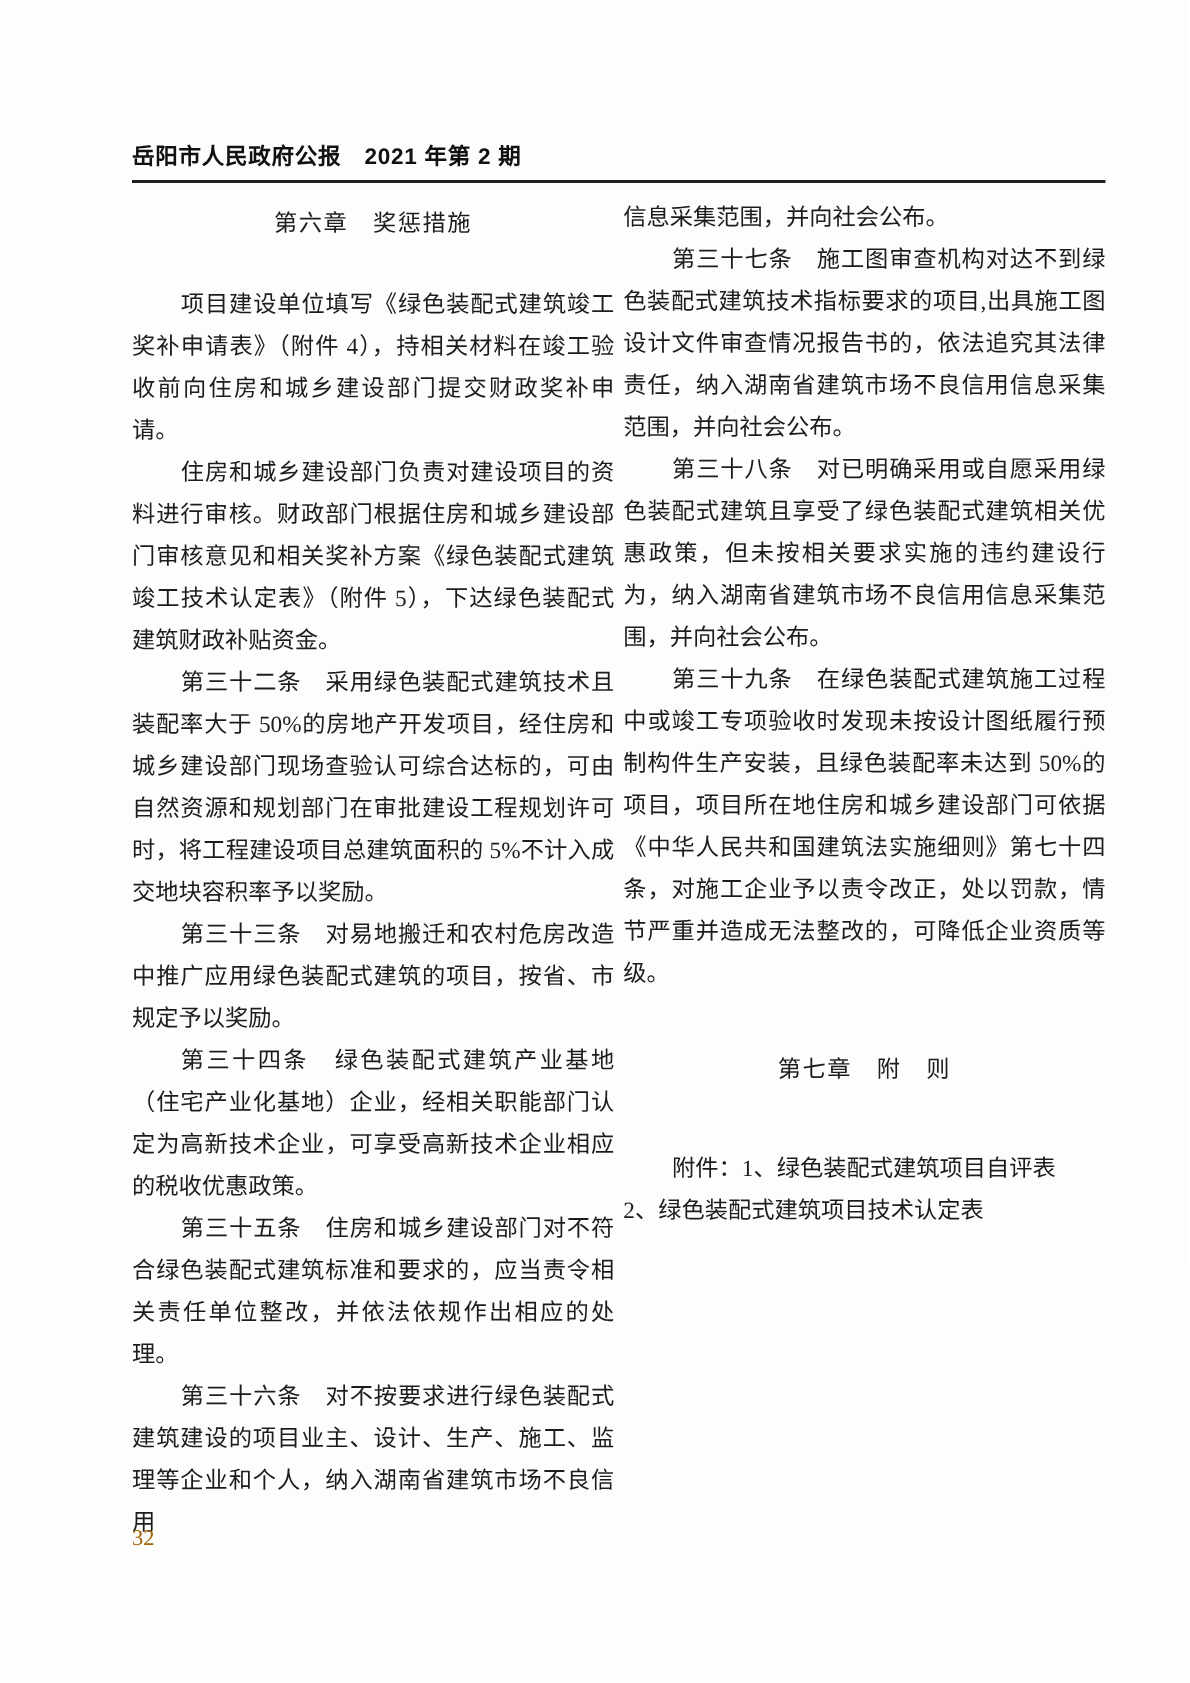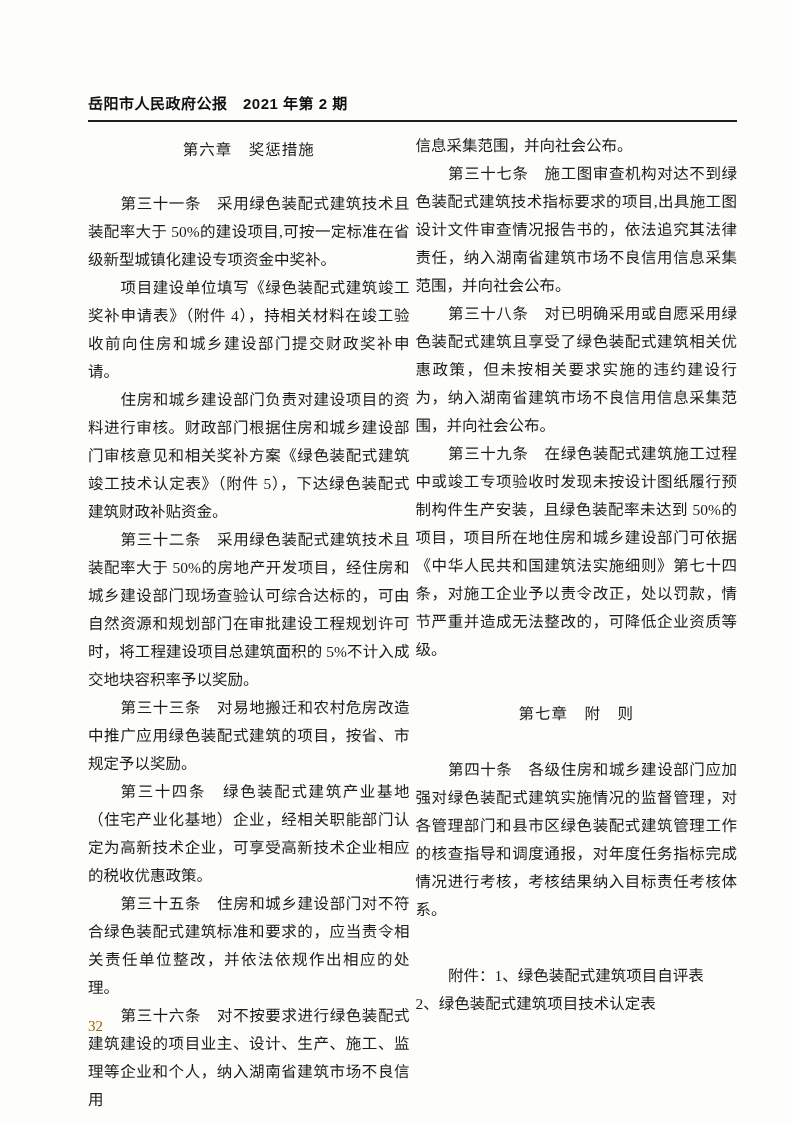--- a/index.html
+++ b/index.html
@@ -83,37 +83,35 @@
 
   <header>
     <div class="masthead">岳阳市人民政府公报　2021 年第 2 期</div>
     <hr class="rule">
   </header>
 
   <main class="columns">
 
     <section class="col">
       <h2 class="chapter">第六章　奖惩措施</h2>
-      <p class="para">第三十一条　采用绿色装配式建筑技术且装配率大于 50%的建设项目,可按一定标准在省级新型城镇化建设专项资金中奖补。</p>
       <p class="para">项目建设单位填写《绿色装配式建筑竣工奖补申请表》（附件 4），持相关材料在竣工验收前向住房和城乡建设部门提交财政奖补申请。</p>
       <p class="para">住房和城乡建设部门负责对建设项目的资料进行审核。财政部门根据住房和城乡建设部门审核意见和相关奖补方案《绿色装配式建筑竣工技术认定表》（附件 5），下达绿色装配式建筑财政补贴资金。</p>
       <p class="para">第三十二条　采用绿色装配式建筑技术且装配率大于 50%的房地产开发项目，经住房和城乡建设部门现场查验认可综合达标的，可由自然资源和规划部门在审批建设工程规划许可时，将工程建设项目总建筑面积的 5%不计入成交地块容积率予以奖励。</p>
       <p class="para">第三十三条　对易地搬迁和农村危房改造中推广应用绿色装配式建筑的项目，按省、市规定予以奖励。</p>
       <p class="para">第三十四条　绿色装配式建筑产业基地（住宅产业化基地）企业，经相关职能部门认定为高新技术企业，可享受高新技术企业相应的税收优惠政策。</p>
       <p class="para">第三十五条　住房和城乡建设部门对不符合绿色装配式建筑标准和要求的，应当责令相关责任单位整改，并依法依规作出相应的处理。</p>
       <p class="para">第三十六条　对不按要求进行绿色装配式建筑建设的项目业主、设计、生产、施工、监理等企业和个人，纳入湖南省建筑市场不良信用</p>
     </section>
 
     <section class="col">
       <p class="para no-indent">信息采集范围，并向社会公布。</p>
       <p class="para">第三十七条　施工图审查机构对达不到绿色装配式建筑技术指标要求的项目,出具施工图设计文件审查情况报告书的，依法追究其法律责任，纳入湖南省建筑市场不良信用信息采集范围，并向社会公布。</p>
       <p class="para">第三十八条　对已明确采用或自愿采用绿色装配式建筑且享受了绿色装配式建筑相关优惠政策，但未按相关要求实施的违约建设行为，纳入湖南省建筑市场不良信用信息采集范围，并向社会公布。</p>
       <p class="para">第三十九条　在绿色装配式建筑施工过程中或竣工专项验收时发现未按设计图纸履行预制构件生产安装，且绿色装配率未达到 50%的项目，项目所在地住房和城乡建设部门可依据《中华人民共和国建筑法实施细则》第七十四条，对施工企业予以责令改正，处以罚款，情节严重并造成无法整改的，可降低企业资质等级。</p>
       <h2 class="chapter chapter-7">第七章　附　则</h2>
-      <p class="para">第四十条　各级住房和城乡建设部门应加强对绿色装配式建筑实施情况的监督管理，对各管理部门和县市区绿色装配式建筑管理工作的核查指导和调度通报，对年度任务指标完成情况进行考核，考核结果纳入目标责任考核体系。</p>
       <div class="attachments">
         <p class="para">附件：1、绿色装配式建筑项目自评表</p>
         <p class="para no-indent attach-line-2">2、绿色装配式建筑项目技术认定表</p>
       </div>
     </section>
 
   </main>
 
   <div class="page-number">32</div>
 

